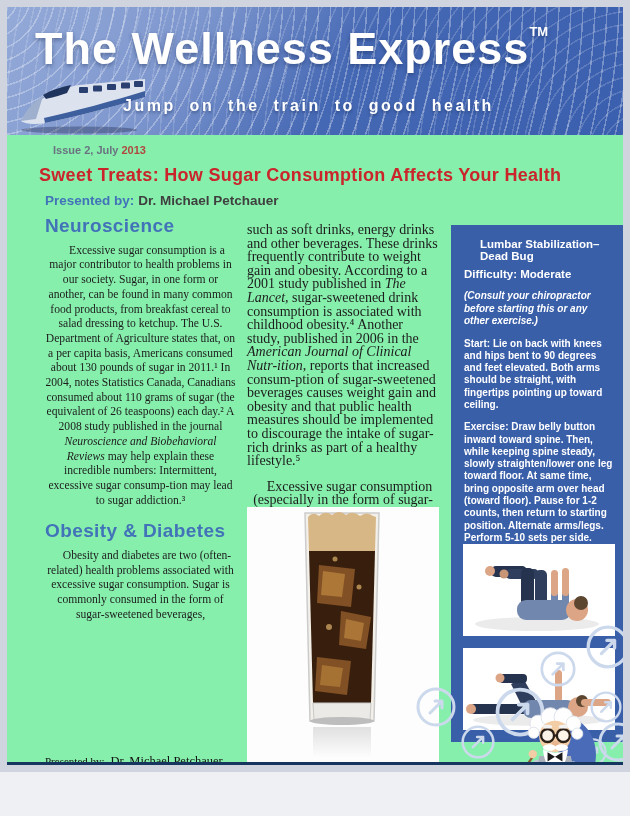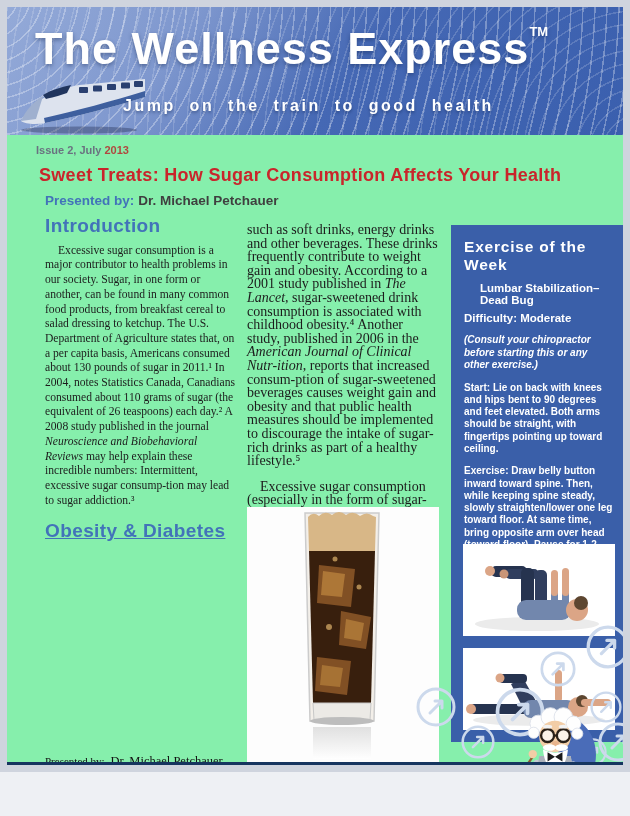--- a/index.html
+++ b/index.html
@@ -12,36 +12,36 @@
       repeating-radial-gradient(circle at 103% 115%, rgba(255,255,255,0.16) 0 1.5px, transparent 1.5px 13px),
       repeating-radial-gradient(circle at -4% -12%, rgba(255,255,255,0.30) 0 1.5px, transparent 1.5px 12px),
       linear-gradient(123deg,#94aad8 0%,#7e97ce 28%,#4568b4 55%,#3a5fae 100%);}
   .masthead-title{position:absolute;left:28px;top:16px;color:#fff;font-weight:bold;
     font-size:45px;letter-spacing:1px;text-shadow:0 2px 4px rgba(15,35,80,.45);white-space:nowrap;}
   .masthead-title sup{font-size:13px;font-weight:bold;vertical-align:28px;letter-spacing:0;}
   .tagline{position:absolute;left:116px;top:90px;color:#fff;font-weight:bold;font-size:16px;
     letter-spacing:2.5px;word-spacing:7px;text-shadow:0 2px 3px rgba(15,35,80,.45);white-space:nowrap;}
   .train{position:absolute;left:10px;top:66px;width:132px;height:62px;}
   
-  .issue{position:absolute;left:29px;top:137px;font-size:11px;font-weight:bold;color:#6a7280;}
+  .issue{position:absolute;left:46px;top:137px;font-size:11px;font-weight:bold;color:#6a7280;}
   .issue .year{color:#b0483f;}
   .article-title{position:absolute;left:32px;top:158px;width:560px;margin:0;
     font-size:18px;font-weight:bold;letter-spacing:.3px;color:#c9252b;}
   .presented{position:absolute;left:38px;top:186px;font-size:13.5px;font-weight:bold;}
   .presented .lbl{color:#4273b9;}
   .presented .who{color:#3f3f3f;margin-left:4px;}
   
   .col{position:absolute;font-family:"Liberation Serif",serif;color:#1c1c1c;}
   .col-left{left:38px;top:212px;width:191px;font-size:11.6px;line-height:14.7px;}
   .col-mid{left:240px;top:216px;width:192px;font-size:14px;line-height:13.6px;}
   .col p{margin:0 0 12px 0;}
-  .indent{text-indent:13px;}
+  .indent{text-indent:13px;text-align:center;}
   .col-heading{font-family:"Liberation Sans",sans-serif;font-weight:bold;color:#4273b9;
     font-size:19px;letter-spacing:.4px;margin:0 0 10px 0;}
-  .col-heading.second{margin-top:16px;text-decoration:underline;}
+  .col-heading.second{margin-top:16px;}
   
   .cola{position:absolute;left:240px;top:500px;width:192px;height:256px;}
   
   .sidebar{position:absolute;left:444px;top:218px;width:176px;height:517px;
     background:#3a5fa9;color:#fff;box-sizing:border-box;padding:13px 13px;}
   .sb-title{font-size:15.5px;font-weight:bold;letter-spacing:.8px;margin:0 0 8px 0;}
   .sb-sub{font-size:11.5px;font-weight:bold;margin:0 0 6px 16px;}
   .sb-diff{font-size:11.5px;font-weight:bold;margin:0 0 10px 0;}
   .sb-disc{font-size:10px;font-weight:bold;font-style:italic;line-height:12.5px;margin:0 0 10px 0;}
   .sb-body{font-size:10px;font-weight:bold;line-height:12.3px;margin:0 0 10px 0;}
@@ -83,23 +83,24 @@
     <div class="tagline">Jump on the train to good health</div>
   </div>
 
   <div class="issue"><span>Issue 2, July </span><span class="year">2013</span></div>
   <h1 class="article-title">Sweet Treats: How Sugar Consumption Affects Your Health</h1>
   <div class="presented">
     <span class="lbl">Presented by:</span><span class="who">Dr. Michael Petchauer</span>
   </div>
 
   <div class="col col-left">
-    <h2 class="col-heading">Introduction</h2>
+    <h2 class="col-heading">Neuroscience</h2>
     <p class="indent"><span>Excessive sugar consumption is a major contributor to health problems in our society.  Sugar, in one form or another, can be found in many common food products, from breakfast cereal to salad dressing to ketchup.  The U.S. Department of Agriculture states that, on a per capita basis, Americans consumed about 130 pounds of sugar in 2011.¹  In 2004, notes Statistics Canada, Canadians consumed about 110 grams of sugar (the equivalent of 26 teaspoons) each day.²  A 2008 study published in the journal </span><span style="font-style: italic;">Neuroscience and Biobehavioral Reviews</span><span> may help explain these incredible numbers: Intermittent, excessive sugar consump-tion may lead to sugar addiction.³</span></p>
     <h2 class="col-heading second">Obesity &amp; Diabetes</h2>
+    <p class="indent">Obesity and diabetes are two (often-related) health problems associated with excessive sugar consumption.  Sugar is commonly consumed in the form of sugar-sweetened beverages,</p>
   </div>
 
   <div class="col col-mid">
     <p><span>such as soft drinks, energy drinks and other beverages.  These drinks frequently contribute to weight gain and obesity.  According to a 2001 study published in </span><span style="font-style: italic;">The Lancet</span><span>, sugar-sweetened drink consumption is associated with childhood obesity.⁴  Another study, published in 2006 in the </span><span style="font-style: italic;">American Journal of Clinical Nutr-ition</span><span>, reports that increased consum-ption of sugar-sweetened beverages causes weight gain and obesity and that public health measures should be implemented to discourage the intake of sugar-rich drinks as part of a healthy lifestyle.⁵</span></p>
     <p class="indent">Excessive sugar consumption (especially in the form of sugar-sweetened beverages) leads to meta-abolic syndrome - a set of unfavorable health symptoms - and type 2 diabetes in many people.  A 2010 article</p>
   </div>
 
   <svg class="cola" viewBox="0 0 192 256">
     <defs>
       <linearGradient id="refl" x1="0" y1="0" x2="0" y2="1">
@@ -121,21 +122,20 @@
       <circle cx="82" cy="120" r="3" fill="#c9a060" opacity=".8"></circle>
       <circle cx="112" cy="80" r="2.5" fill="#c9a060" opacity=".8"></circle>
       <circle cx="88" cy="52" r="2.5" fill="#c9a060" opacity=".8"></circle>
     </g>
     <path d="M66,196 L124,196 L123,213 L67,213 Z" fill="#eceae6" stroke="#c8c8c8" stroke-width="1"></path>
     <ellipse cx="95" cy="214" rx="32" ry="4" fill="#bdbdbd"></ellipse>
     <rect x="66" y="220" width="58" height="32" fill="url(#refl)" opacity=".8"></rect>
   </svg>
 
   <div class="sidebar">
-    <h3 class="sb-title">Exercise of the Week</h3>
     <p class="sb-sub">Lumbar Stabilization–Dead Bug</p>
     <p class="sb-diff">Difficulty: Moderate</p>
     <p class="sb-disc">(Consult your chiropractor before starting this or any other exercise.)</p>
     <p class="sb-body">Start: Lie on back with knees and hips bent to 90 degrees and feet elevated. Both arms should be straight, with fingertips pointing up toward ceiling.</p>
     <p class="sb-body">Exercise: Draw belly button inward toward spine. Then, while keeping spine steady, slowly straighten/lower one leg toward floor. At same time, bring opposite arm over head (toward floor). Pause for 1-2 counts, then return to starting position. Alternate arms/legs. Perform 5-10 sets per side.</p>
 
     <svg class="sb-photo sb-photo1" viewBox="0 0 152 92">
       <rect width="152" height="92" fill="#ffffff"></rect>
       <ellipse cx="74" cy="80" rx="62" ry="7" fill="#ebebeb"></ellipse>
       <rect x="88" y="48" width="7" height="12" fill="#7287ad"></rect>

